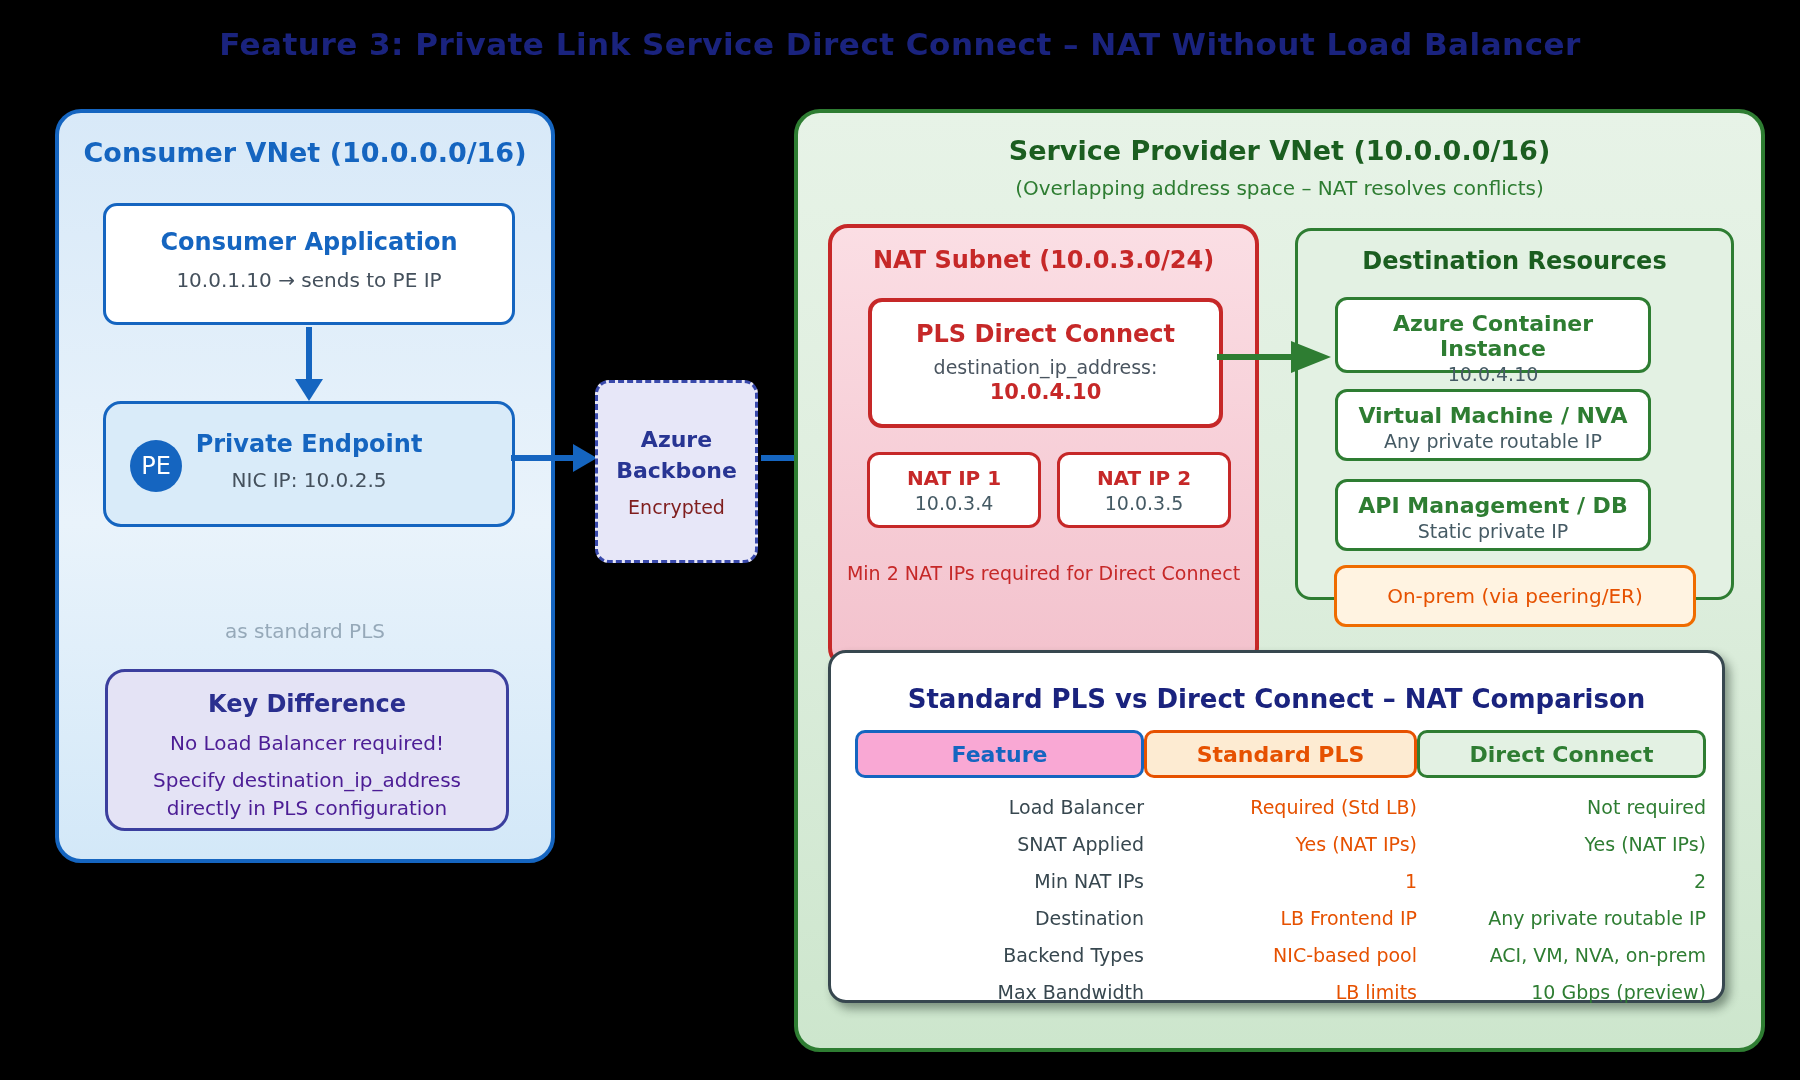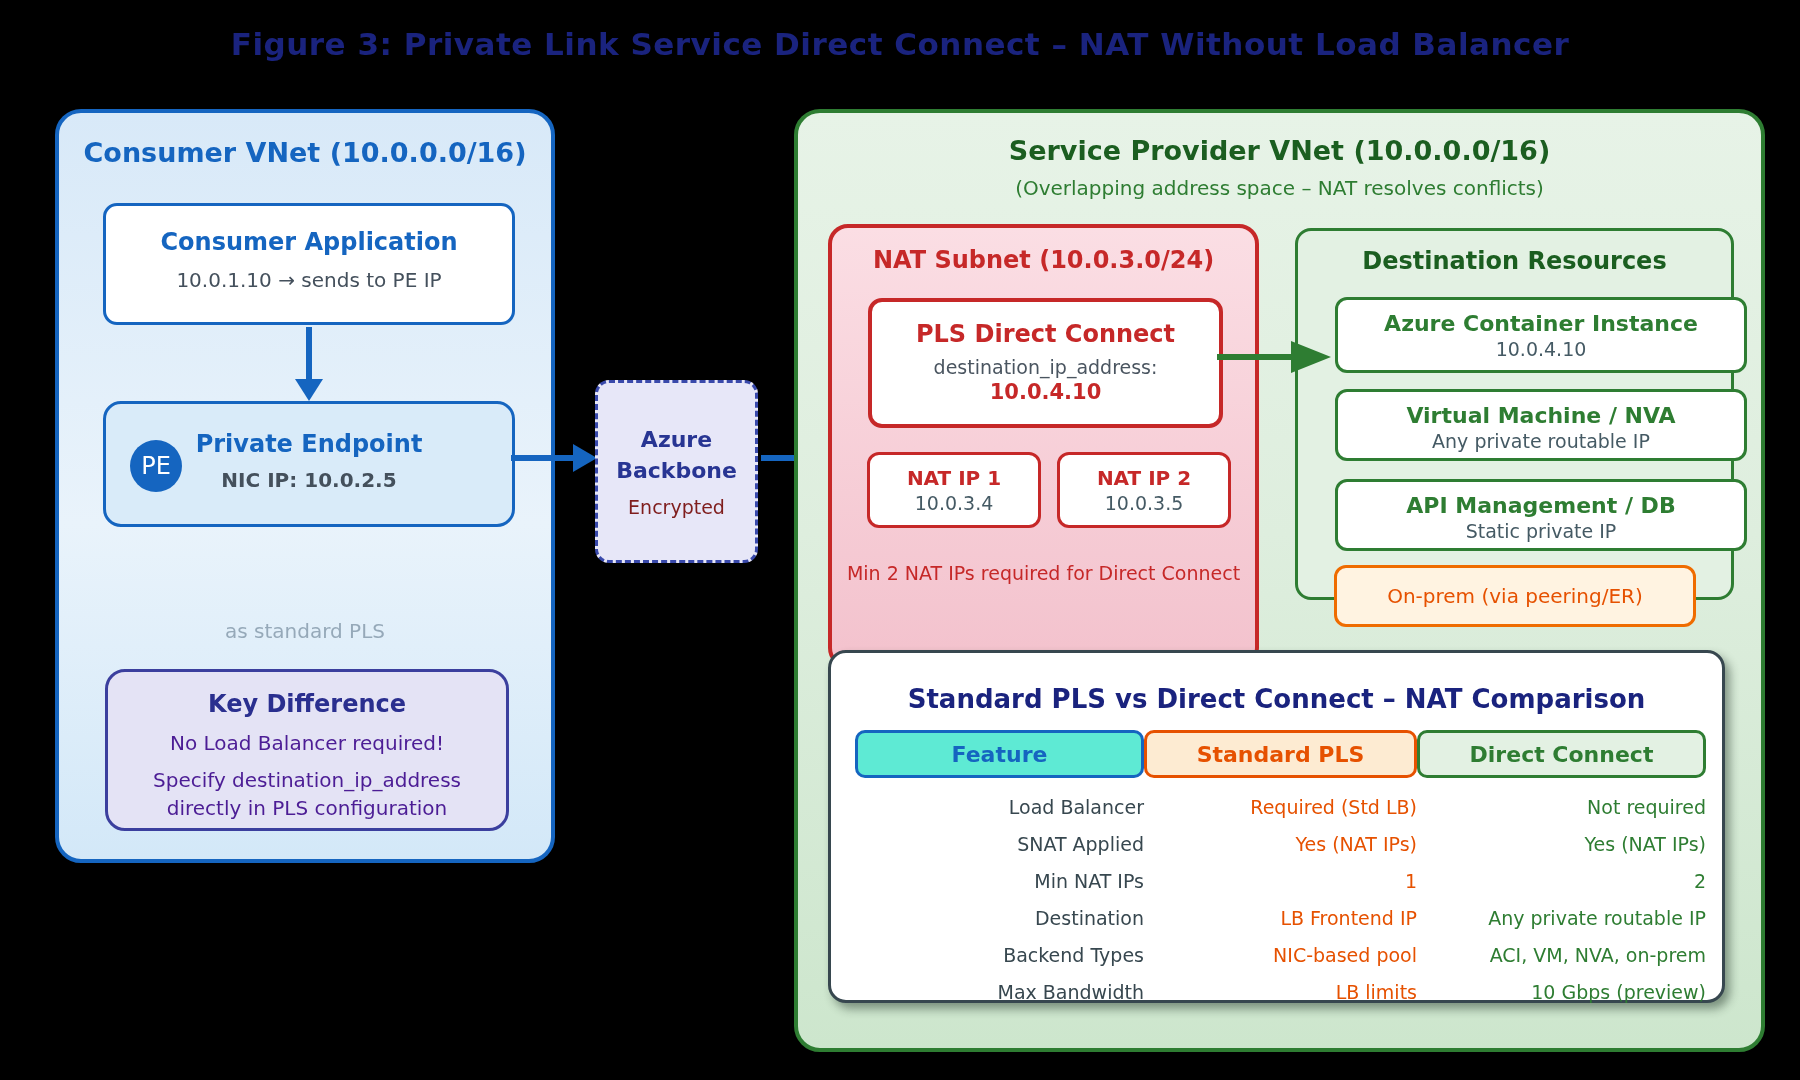--- a/index.html
+++ b/index.html
@@ -20,21 +20,21 @@
   .app-box { left:44px; top:90px; width:412px; height:122px; background:#fff;
     border:3px solid #1565C0; border-radius:14px; text-align:center; }
   .box-title-blue { font-size:24px; font-weight:bold; color:#1565C0; }
   .box-sub { font-size:20px; color:#44505C; }
   .app-box .box-title-blue { margin-top:22px; }
   .app-box .box-sub { margin-top:12px; }
 
   .pe-box { left:44px; top:288px; width:412px; height:126px; background:#D9EBF9;
     border:3px solid #1565C0; border-radius:18px; text-align:center; }
   .pe-box .box-title-blue { margin-top:26px; }
-  .pe-box .box-sub { margin-top:10px;font-weight:bold; }
+  .pe-box .box-sub { margin-top:10px; }
   .pe-badge { position:absolute; left:24px; top:36px; width:52px; height:52px;
     border-radius:50%; background:#1565C0; color:#fff; font-size:24px;
     display:flex; align-items:center; justify-content:center; }
 
   .note-gray { width:100%; text-align:center; font-size:20px; color:#96A9B9; }
 
   .kd-box { left:46px; top:556px; width:404px; height:162px; background:#E4E3F5;
     border:3px solid #3B3F9E; border-radius:20px; text-align:center; }
   .kd-title { margin-top:18px; font-size:24px; font-weight:bold; color:#2A2F8F; }
   .kd-line { font-size:20px; color:#4c1d95; }
@@ -80,56 +80,56 @@
     border:3px solid #C62828; border-radius:12px; text-align:center; }
   .natip-title { margin-top:11px; font-size:20px; font-weight:bold; color:#C62828; }
   .natip-ip { margin-top:2px; font-size:19px; color:#455A64; }
   .nat-note { position:absolute; left:0; top:334px; width:100%; text-align:center;
     font-size:19px; color:#C62828; }
 
   .dest-panel { left:1295px; top:228px; width:439px; height:372px;
     background:#E3F1E3; border:3px solid #2E7D32; border-radius:16px;
     text-align:center; z-index:2; }
   .dest-title { padding-top:16px; font-size:24px; font-weight:bold; color:#1B5E20; }
-  .dest-box { left:37px; width:412px; background:#fff; border:3px solid #2E7D32;
+  .dest-box { left:37px; width:316px; background:#fff; border:3px solid #2E7D32;
     border-radius:12px; text-align:center; }
   .dest-box-title { margin-top:11px; font-size:22px; font-weight:bold; color:#2E7D32; }
   .dest-box-sub { margin-top:2px; font-size:19px; color:#455A64; }
   .onprem-box { left:1334px; top:565px; width:362px; height:62px;
     background:#FFF3E1; border:3px solid #EF6C00; border-radius:12px;
     display:flex; align-items:center; justify-content:center;
     font-size:20px; color:#E65100; z-index:5; }
 
   
   .cmp-table { left:828px; top:650px; width:897px; height:353px; background:#fff;
     border:3px solid #37474F; border-radius:18px; z-index:3;
     box-shadow:5px 6px 10px rgba(25,45,30,0.45); }
   .cmp-title { width:100%; text-align:center; padding-top:31px;
     font-size:26px; font-weight:bold; color:#1A237E; }
   .cmp-grid { display:grid; grid-template-columns:289px 273px 289px;
     padding-left:24px; }
   .cmp-header { margin-top:16px; }
   .hdr-pill { height:48px; border-radius:10px; display:flex; align-items:center;
     justify-content:center; font-size:22px; font-weight:bold; }
-  .hdr-feature { background:#5eead4; border:3px solid #1565C0; color:#1565C0; }
+  .hdr-feature { background:#f9a8d4; border:3px solid #1565C0; color:#1565C0; }
   .hdr-std { background:#FDEBD2; border:3px solid #E65100; color:#E65100; }
   .hdr-dc { background:#E3F1E3; border:3px solid #2E7D32; color:#2E7D32; }
   .cmp-rows { margin-top:10px; }
   .cmp-row { height:37px; align-items:center; }
   .cell { text-align:right; font-size:19px; }
   .cell-feature { color:#37474F; }
   .cell-std { color:#E65100; }
   .cell-dc { color:#2E7D32; }
 </style>
 </head>
 <body>
 
 <div class="canvas">
 
-  <div class="abs fig-title">Figure 3: Private Link Service Direct Connect – NAT Without Load Balancer</div>
+  <div class="abs fig-title">Feature 3: Private Link Service Direct Connect – NAT Without Load Balancer</div>
 
   <section class="abs consumer-panel">
     <div class="panel-title-blue">Consumer VNet (10.0.0.0/16)</div>
 
     <div class="abs app-box">
       <div class="box-title-blue">Consumer Application</div>
       <div class="box-sub">10.0.1.10 → sends to PE IP</div>
     </div>
 
     <div class="abs v-line-blue" style="left:247px; top:214px; height:54px;"></div>

